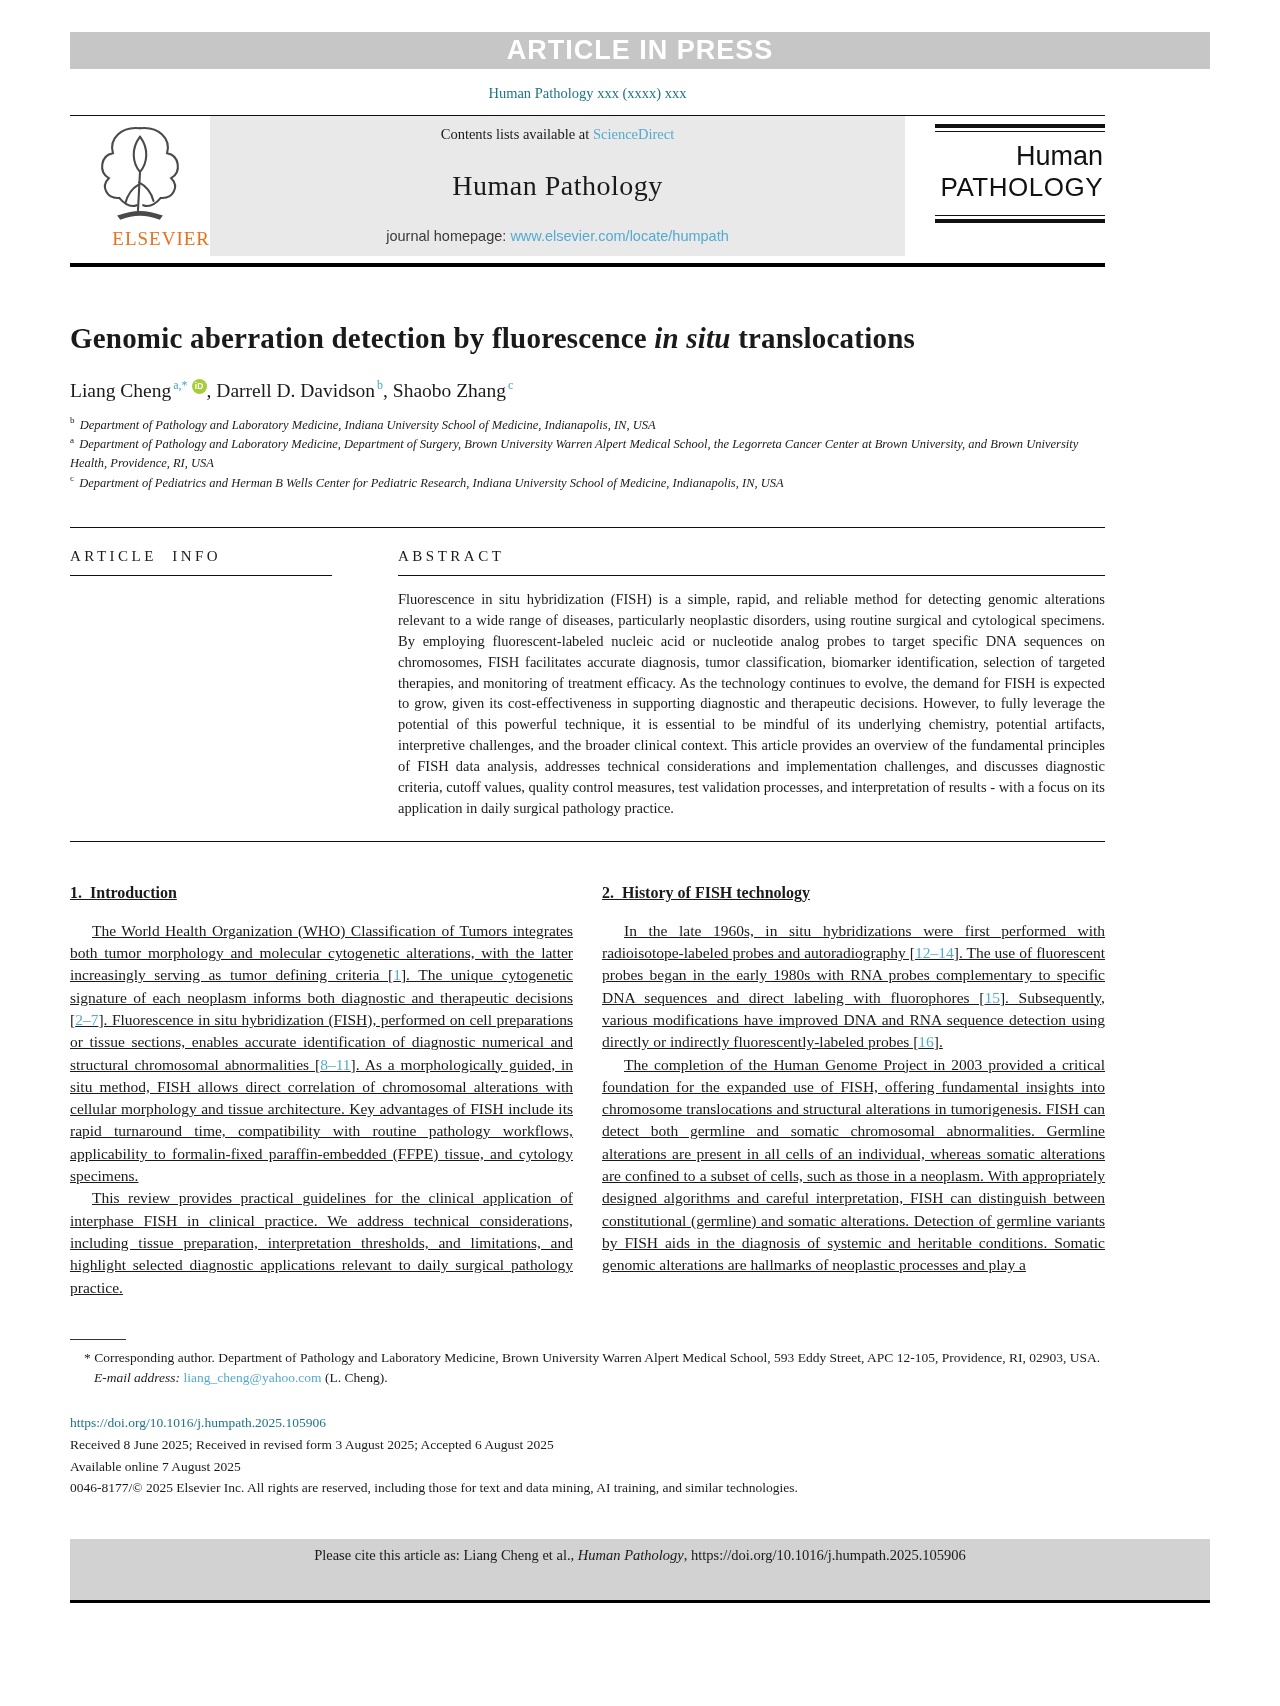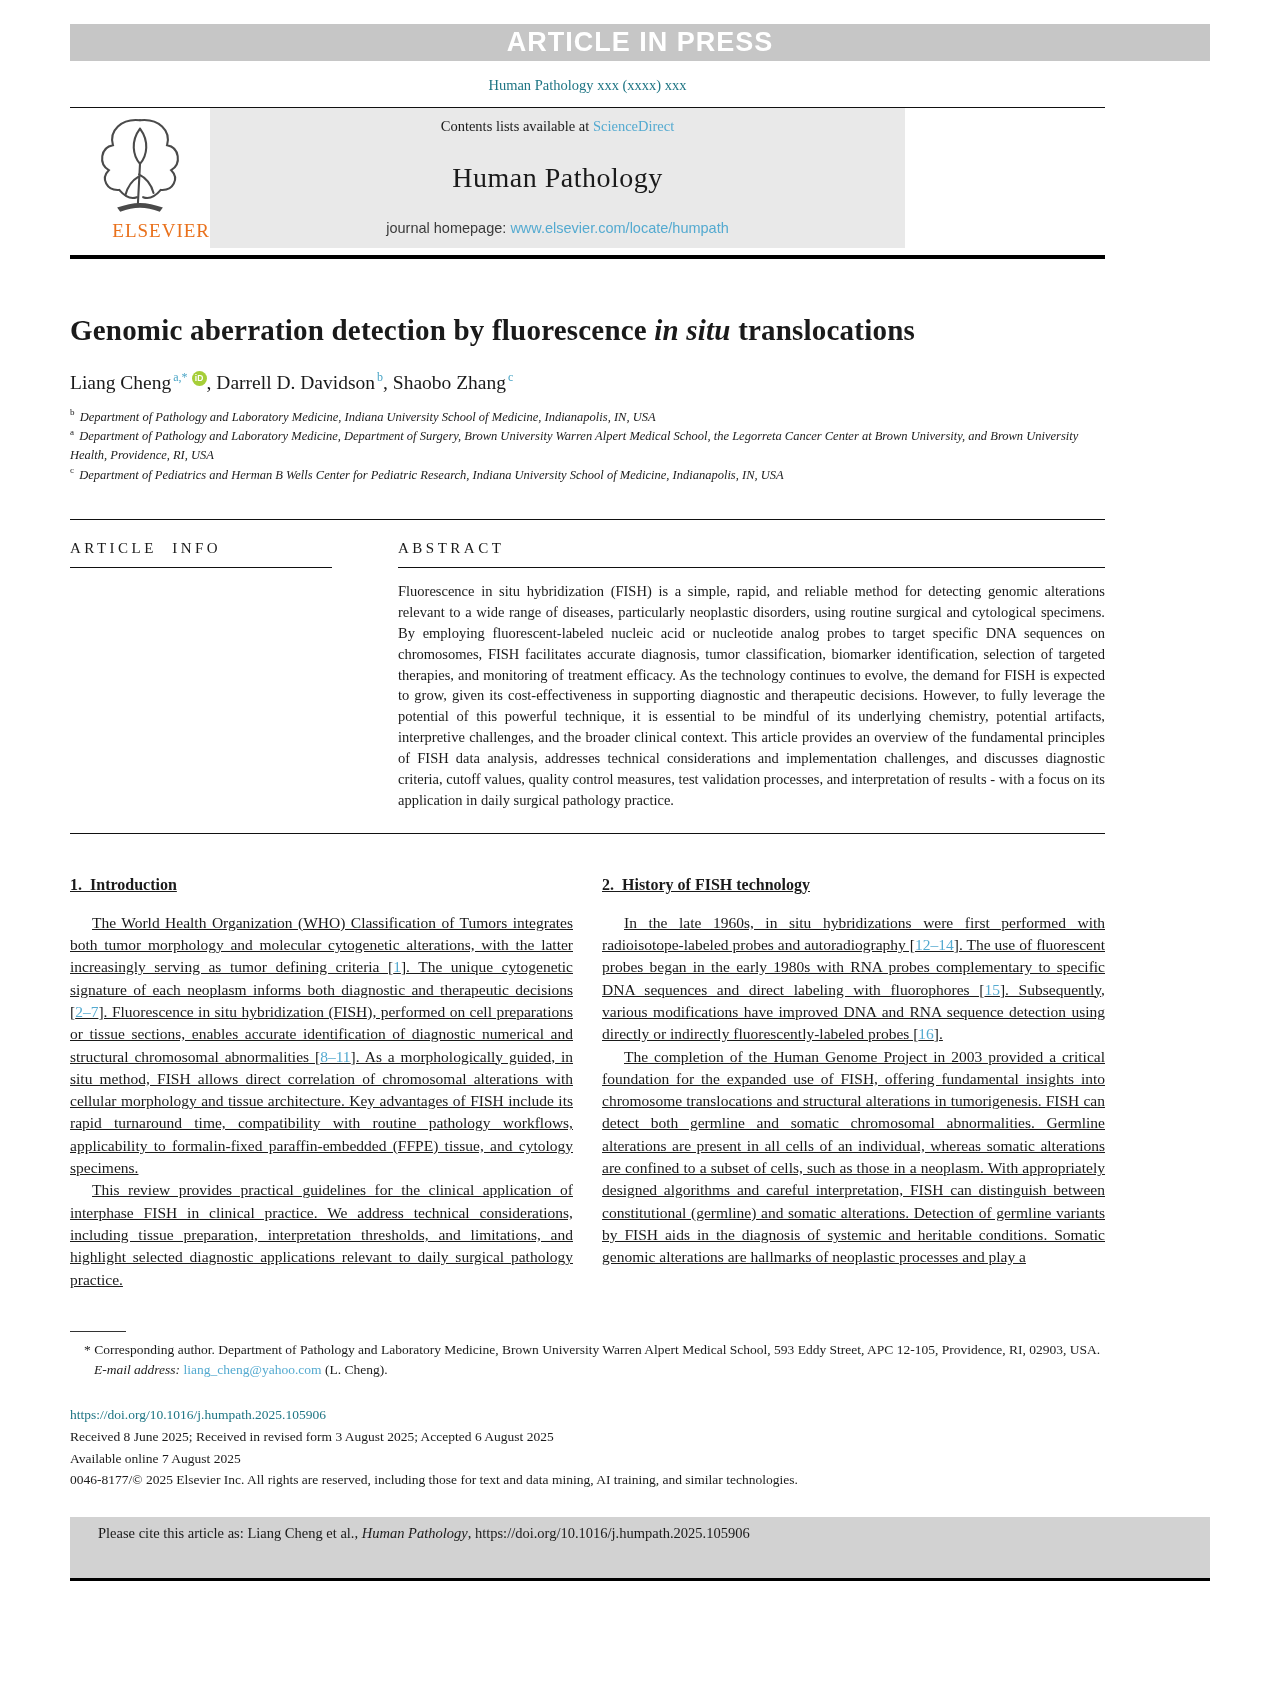--- a/index.html
+++ b/index.html
@@ -6,21 +6,21 @@
   html,body { background:#ffffff; }
   body {
     width:1280px; height:1706px; overflow:hidden; position:relative;
     font-family:"Liberation Serif", serif; color:#1a1a1a;
   }
   .page { width:1140px; margin-left:70px; }
   .main { width:1035px; }
 
   
   .banner {
-    margin-top:24px; height:37px; background:#c6c6c6;
+    margin-top:32px; height:37px; background:#c6c6c6;
     display:flex; align-items:center; justify-content:center;
   }
   .banner span {
     font-family:"Liberation Sans", sans-serif; font-weight:bold;
     font-size:27px; color:#ffffff; letter-spacing:1px;
   }
   .journal-line {
     width:1035px; text-align:center; margin-top:16px;
     font-size:14.5px; color:#1d7483;
   }
@@ -98,22 +98,22 @@
   .footnote-rule { width:56px; border-top:1.5px solid #333; margin-top:40px; }
   .footnotes { margin-top:8px; font-size:13.5px; line-height:1.5; width:1035px; }
   .footnotes .fn1 { text-indent:14px; }
   .footnotes .fn2 { text-indent:24px; }
   .footnotes .em-label { font-style:italic; }
   .bottom-meta { margin-top:24px; font-size:13.5px; line-height:1.6; }
   .doi-link { color:#1d7483; }
 
   
   .cite-bar {
-    margin-top:26px; width:1140px; height:64px; background:#d2d2d2;
-    border-bottom:3px solid #000; padding:8px 28px; font-size:14.5px;
+    margin-top:40px; width:1140px; height:64px; background:#d2d2d2;
+    border-bottom:3px solid #000; padding:8px 28px; font-size:14.5px;text-align:center;
   }
   .cite-bar .it { font-style:italic; }
 
   sup { line-height:0; }
 </style>
 </head>
 <body>
 
 <div class="page">
 
@@ -143,20 +143,28 @@
     <div class="header-center">
       <div class="contents-line">
         <span>Contents lists available at </span><span class="link-blue">ScienceDirect</span>
       </div>
       <div class="journal-title">Human Pathology</div>
       <div class="homepage-line">
         <span>journal homepage: </span><span class="link-blue">www.elsevier.com/locate/humpath</span>
       </div>
     </div>
 
+    <div class="header-right">
+      <div class="hp-logo-lines-top"></div>
+      <div class="hp-logo-text">
+        <span class="l1">Human</span>
+        <span class="l2">PATHOLOGY</span>
+      </div>
+      <div class="hp-logo-lines-bot"></div>
+    </div>
   </div>
 
   <div class="rule-thick"></div>
 
   <div class="main">
     <h1 class="article-title"><span>Genomic aberration detection by fluorescence </span><span class="it">in situ</span><span> translocations</span></h1>
 
     <div class="author-line"><span><span>Liang Cheng</span><sup>a,*</sup><span class="orcid">iD</span>, </span><span><span>Darrell D. Davidson</span><sup>b</sup>, </span><span><span>Shaobo Zhang</span><sup>c</sup></span></div>
 
     <div class="affiliations">

